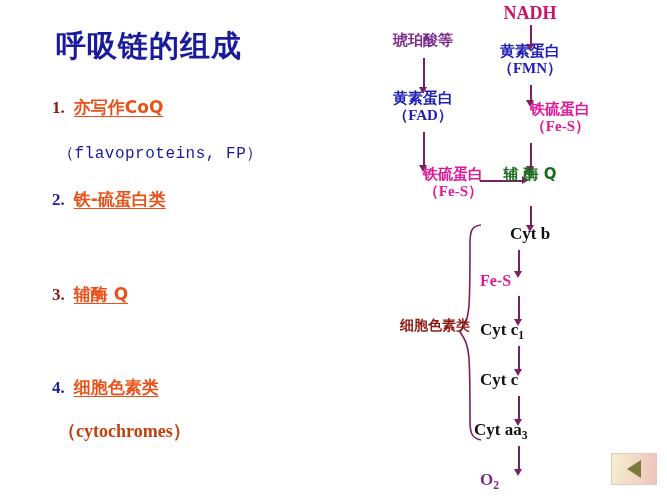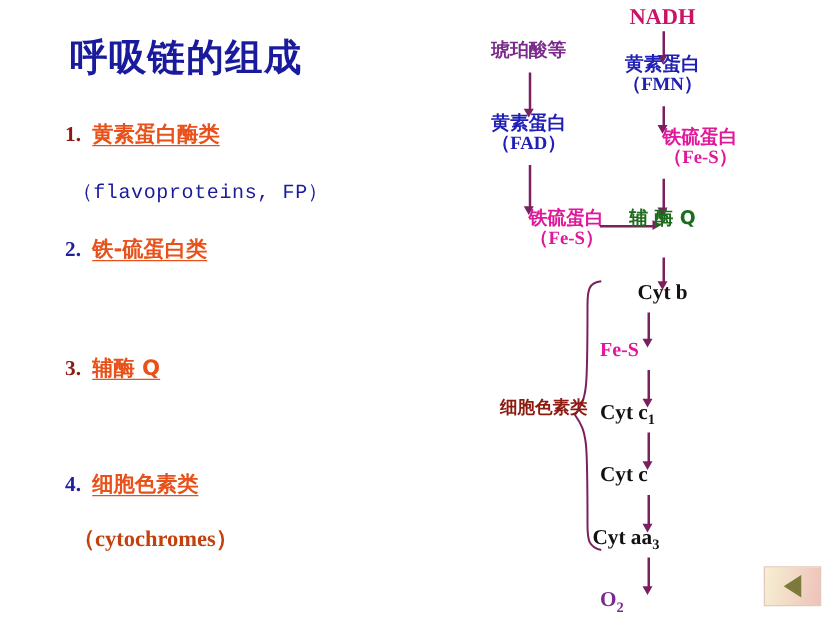--- a/index.html
+++ b/index.html
@@ -195,21 +195,21 @@
 </head>
 <body>
 
 <div id="slide">
 
   <div id="left-panel">
 
     <div id="slide-title">呼吸链的组成</div>
 
     <div class="list-item" style="top:96px;">
-      <span class="item-num num-red">1.</span><span class="item-text">黄素蛋白酶类</span>
+      <span class="item-num num-red">1.</span><span class="item-text">亦写作CoQ</span>
     </div>
     <div class="sub-line sub-navy" style="top:143px;">（flavoproteins, FP）</div>
 
     <div class="list-item" style="top:188px;">
       <span class="item-num num-navy">2.</span><span class="item-text">铁-硫蛋白类</span>
     </div>
 
     <div class="list-item" style="top:283px;">
       <span class="item-num num-red">3.</span><span class="item-text">辅酶 Q</span>
     </div>

